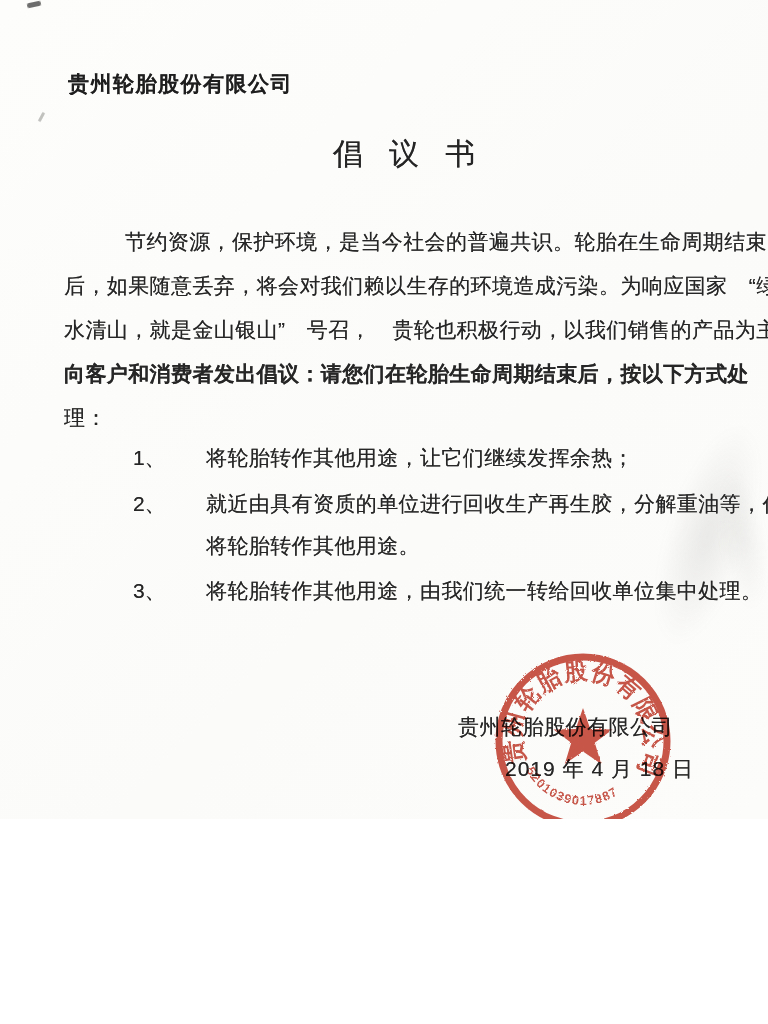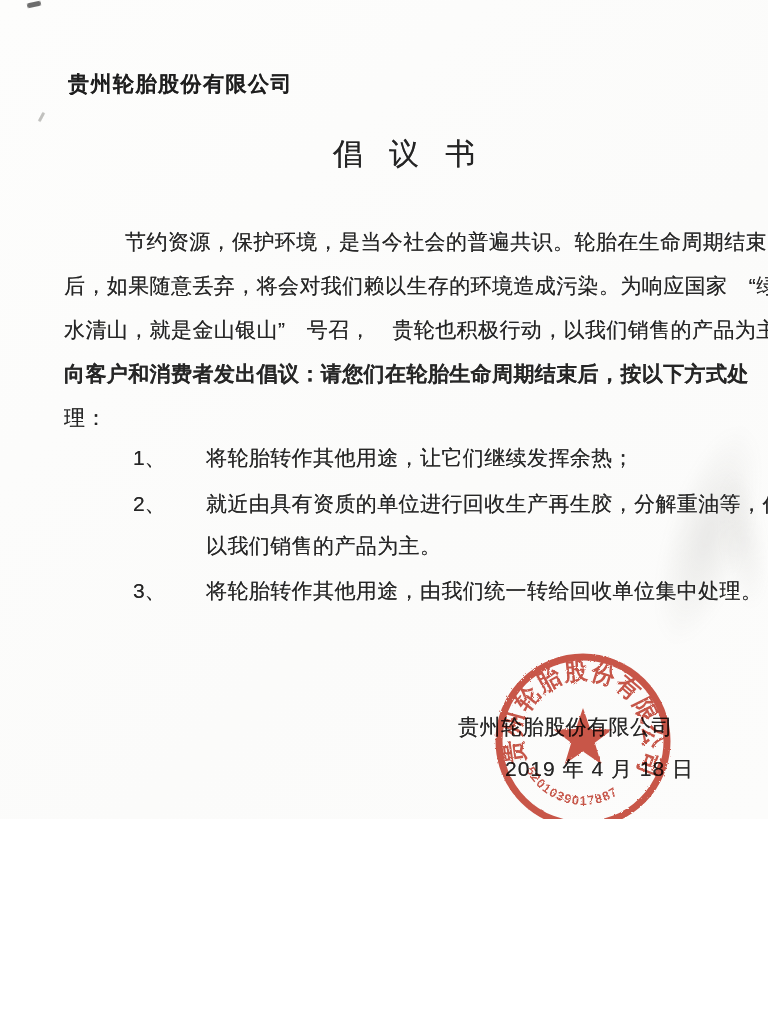--- a/index.html
+++ b/index.html
@@ -120,21 +120,21 @@
     <div class="txt body-line bl4">理：</div>
   </div>
 
   <div>
     <div class="txt li-num r1">1、</div>
     <div class="txt li-text r1">将轮胎转作其他用途，让它们继续发挥余热；</div>
 
     <div class="txt li-num r2">2、</div>
     <div class="txt li-text r2">就近由具有资质的单位进行回收生产再生胶，分解重油等，作为</div>
 
-    <div class="txt li-text r3">以我们销售的产品为主。</div>
+    <div class="txt li-text r3">将轮胎转作其他用途。</div>
 
     <div class="txt li-num r4">3、</div>
     <div class="txt li-text r4">将轮胎转作其他用途，由我们统一转给回收单位集中处理。</div>
   </div>
 
   <div class="txt sig-company">贵州轮胎股份有限公司</div>
   <div class="txt sig-date">2019 年 4 月 18 日</div>
 
   <svg class="seal" viewBox="0 0 186 186">
     <defs>

